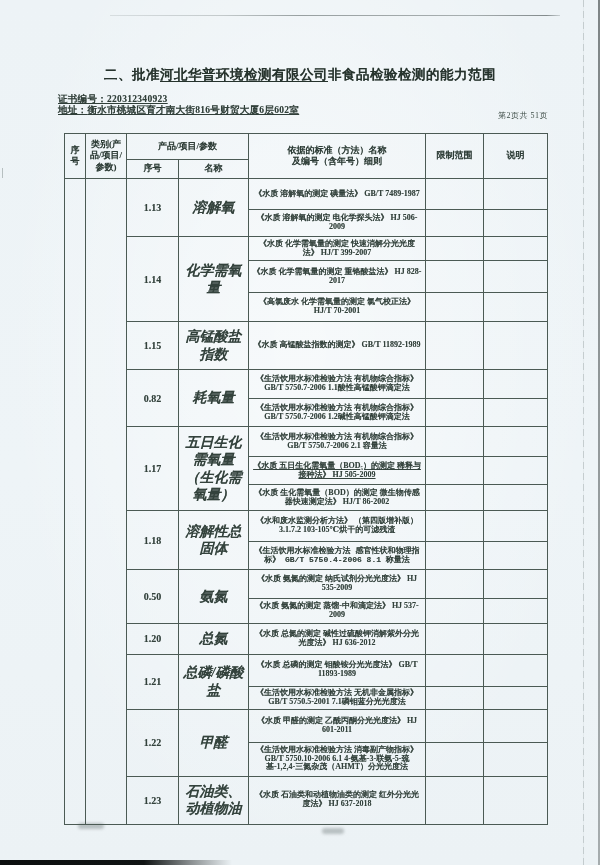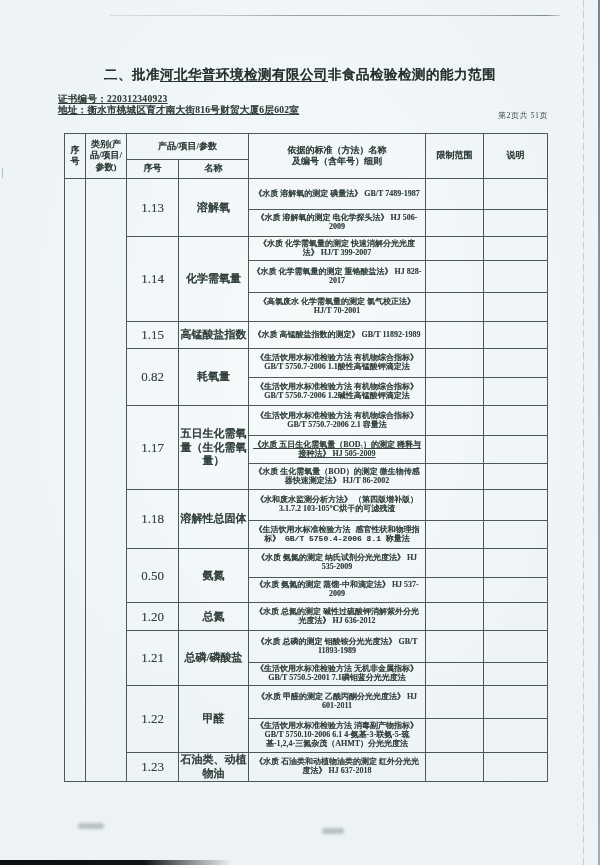--- a/index.html
+++ b/index.html
@@ -83,22 +83,22 @@
     border: 1px solid #4b5a54;
     text-align: center; vertical-align: middle;
     color: #33423c;
     text-shadow: 0 0 0.4px rgba(51,66,60,0.45);
     overflow: hidden;
   }
   .cap-table th {
     font-size: 9px; font-weight: bold; line-height: 1.25;
     padding: 1px 2px; color: #2d3c36;
   }
-  .cap-table td.param-no   { font-size: 13px; font-weight: normal; }
-  .cap-table td.param-name { font-size: 11px; font-weight: bold; line-height: 1.25; padding: 0 1px; }
+  .cap-table td.param-no   { font-size: 10px; font-weight: bold; }
+  .cap-table td.param-name { font-size: 14px; font-weight: bold; line-height: 1.25; padding: 6px 1px; font-style: italic; }
   .cap-table td.method {
     font-size: 8px; font-weight: bold; line-height: 1.12; padding: 1px 3px;
   }
   .cap-table td.seq-span, .cap-table td.cat-span { background: transparent; }
   .cap-table td.limit, .cap-table td.note { background: transparent; }
 </style>
 </head>
 <body>
 
 <div class="artifact top-line"></div>

